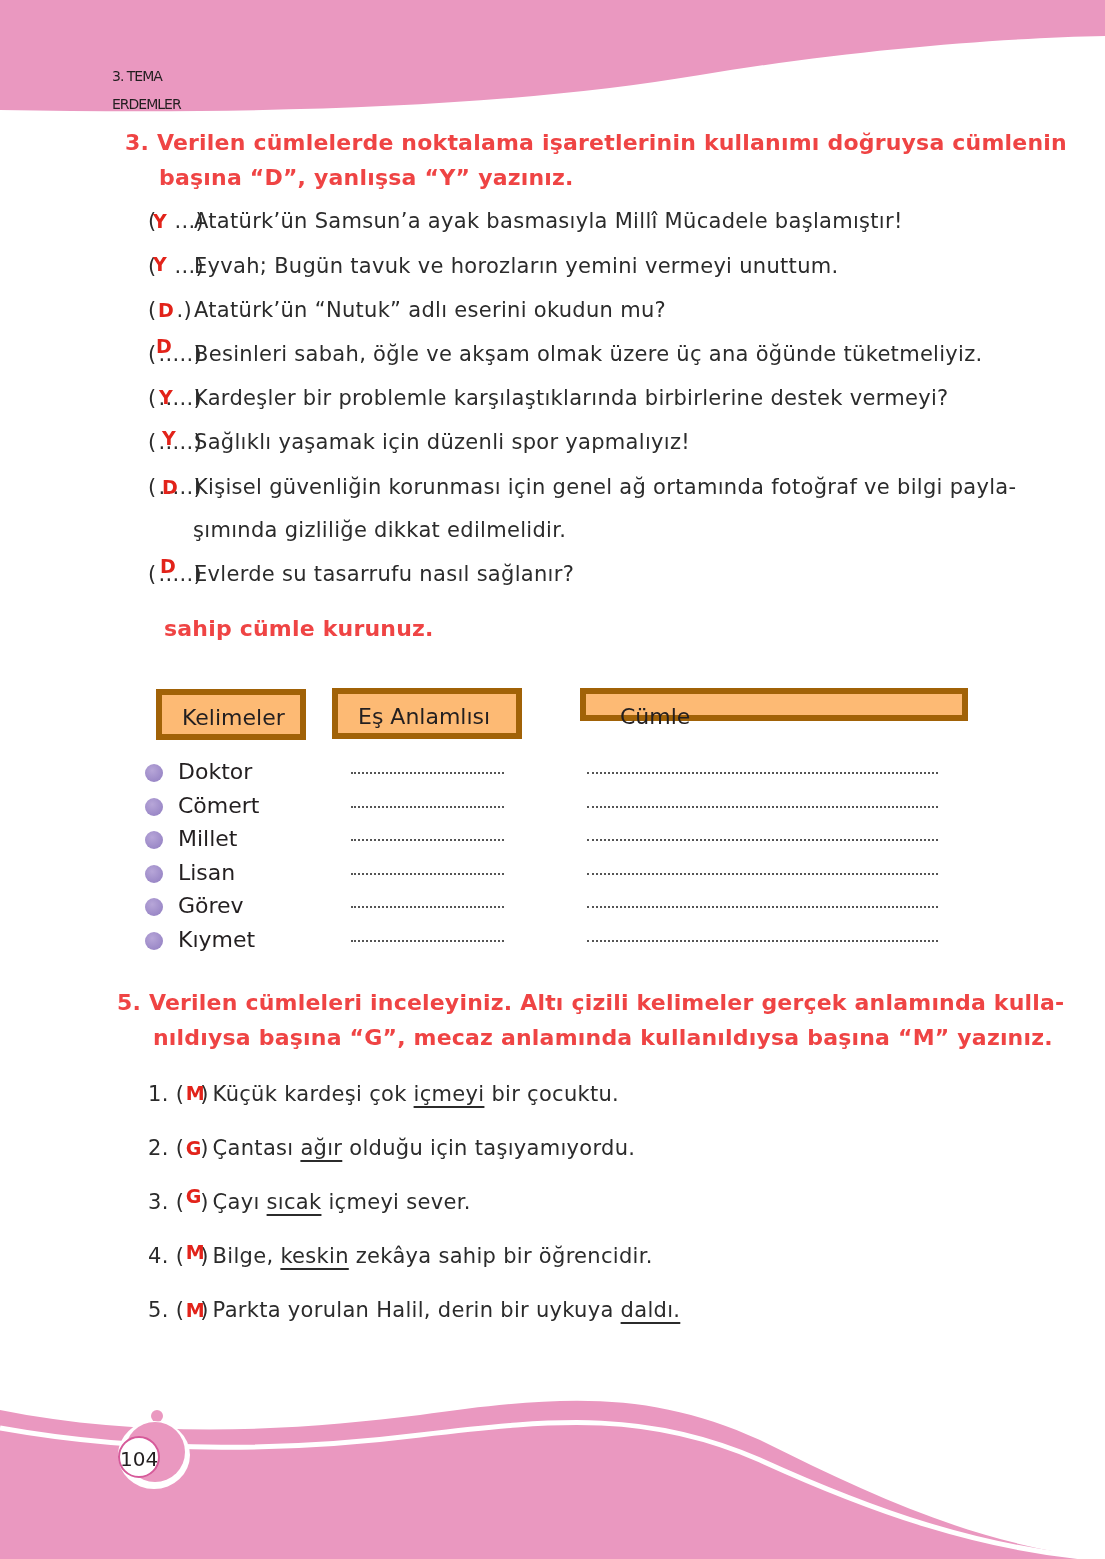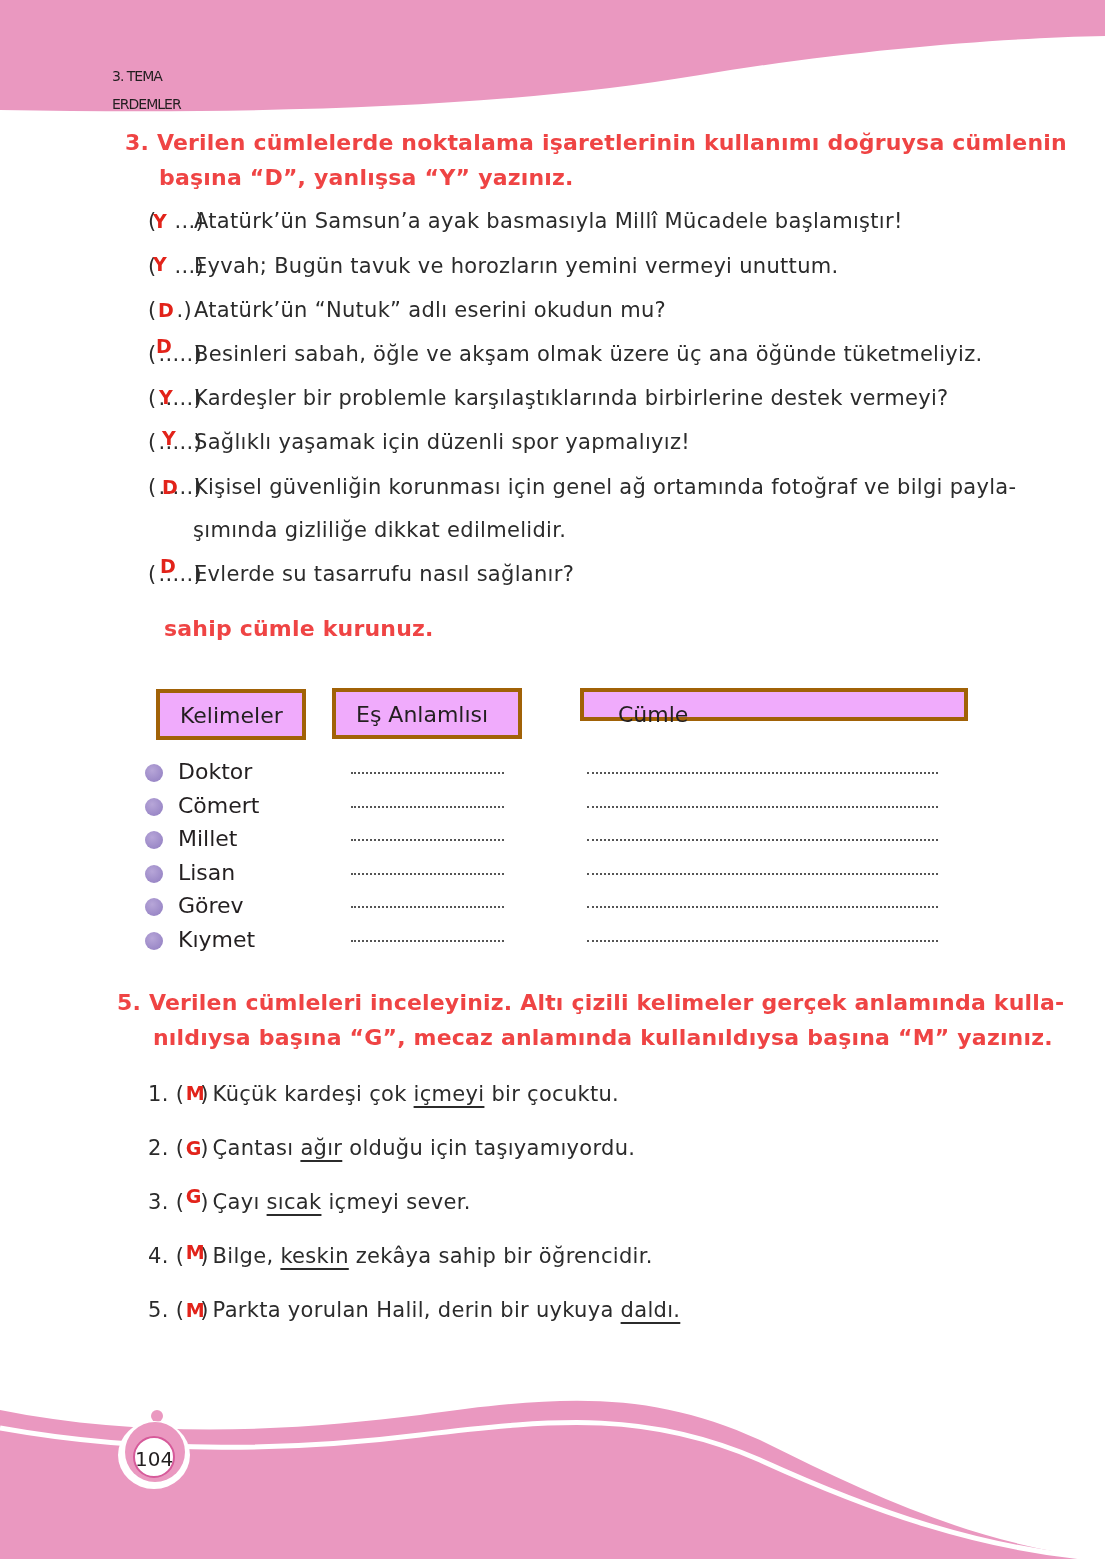--- a/index.html
+++ b/index.html
@@ -15,33 +15,33 @@
   .theme { left:112px; top:54px; font-size:14px; line-height:28px; letter-spacing:-1px; color:#231f20;margin-top:8px; }
 
   .q-title { font-size:22px; line-height:35px; font-weight:bold; letter-spacing:0.2px; color:#ef4444; }
   .q-title .indent { padding-left:34px; display:block; }
 
   .item { position:absolute; font-size:21px; line-height:28px; color:#2b2b2b; letter-spacing:0.3px; white-space:nowrap; }
   .paren { display:inline-block; position:relative; width:46px; color:#2b2b2b; }
   .ans { position:absolute; color:#e2231a; font-weight:bold; font-size:19px; }
 
   .hbox {
-    position:absolute; background:#f0abfc; border:4px solid #a16207;
+    position:absolute; background:#fdba74; border:6px solid #a16207;
     font-size:22px; line-height:46px; color:#231f20; padding-left:20px; box-sizing:border-box;
   }
   .row { position:absolute; left:145px; height:34px; width:800px; font-size:22px; }
   .bullet { position:absolute; left:0; top:9px; width:18px; height:18px; border-radius:50%;
             background:radial-gradient(circle at 40% 35%, #b7a6d8, #8f7cc0); }
   .word { position:absolute; left:33px; top:0; line-height:34px; color:#231f20; }
   .fill1 { position:absolute; left:206px; top:17px; width:153px; border-bottom:2px dotted #555; }
   .fill2 { position:absolute; left:442px; top:17px; width:351px; border-bottom:2px dotted #555; }
 
   .u { text-decoration:underline; text-underline-offset:5px; text-decoration-thickness:1.5px; }
 
-  .page-num { position:absolute; left:133px; top:1436px; width:42px; height:42px; border-radius:50%;
+  .page-num { position:absolute; left:118px; top:1436px; width:42px; height:42px; border-radius:50%;
               background:#fff; border:2px solid #d65a9a; z-index:2; text-align:center;
               font-size:20px; line-height:42px; color:#231f20; box-sizing:border-box; }
 </style>
 </head>
 <body>
 
 <svg class="bg-svg" viewBox="0 0 1105 1559" preserveAspectRatio="none">
   <path d="M0,0 L1105,0 L1105,36 C1000,38 850,50 700,75 C520,105 300,115 0,110 Z" fill="#ea98c0"></path>
   <path d="M0,1410 C150,1440 300,1430 420,1415 C560,1395 650,1390 760,1440 C880,1500 980,1545 1105,1559 L0,1559 Z" fill="#ea98c0"></path>
   <path d="M0,1428 C150,1455 300,1450 420,1435 C560,1418 650,1412 760,1460 C870,1510 980,1550 1105,1559" fill="none" stroke="#ffffff" stroke-width="5"></path>

